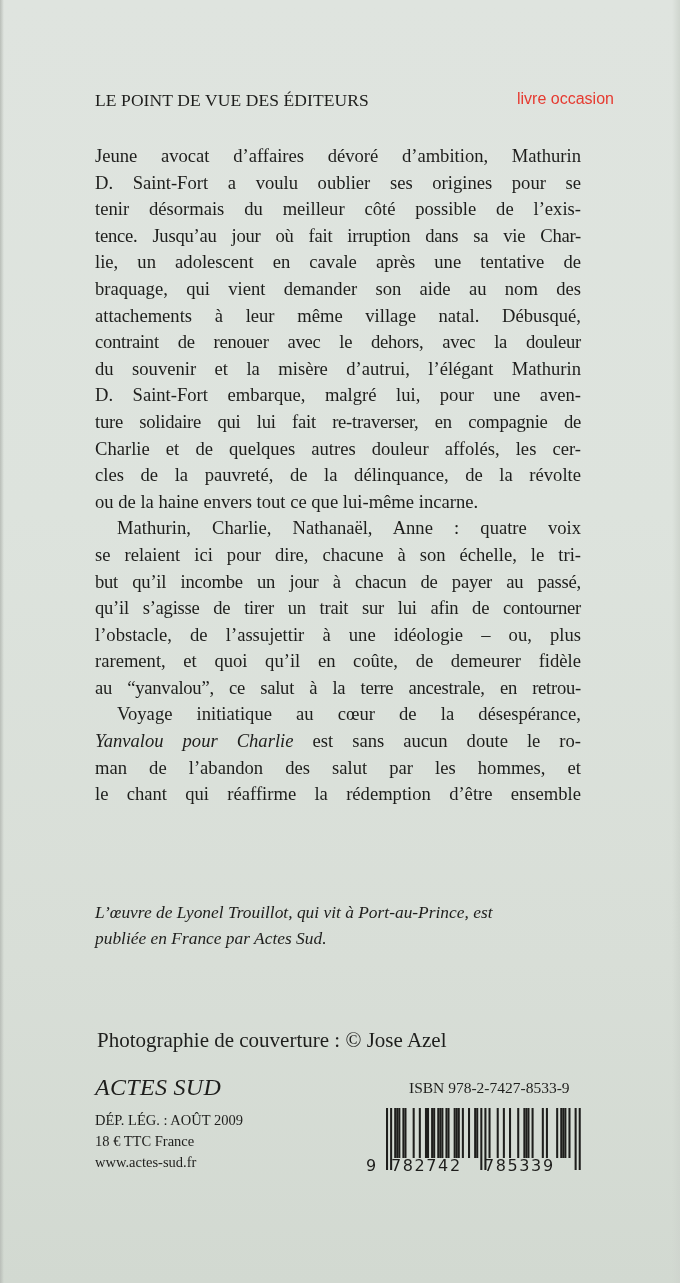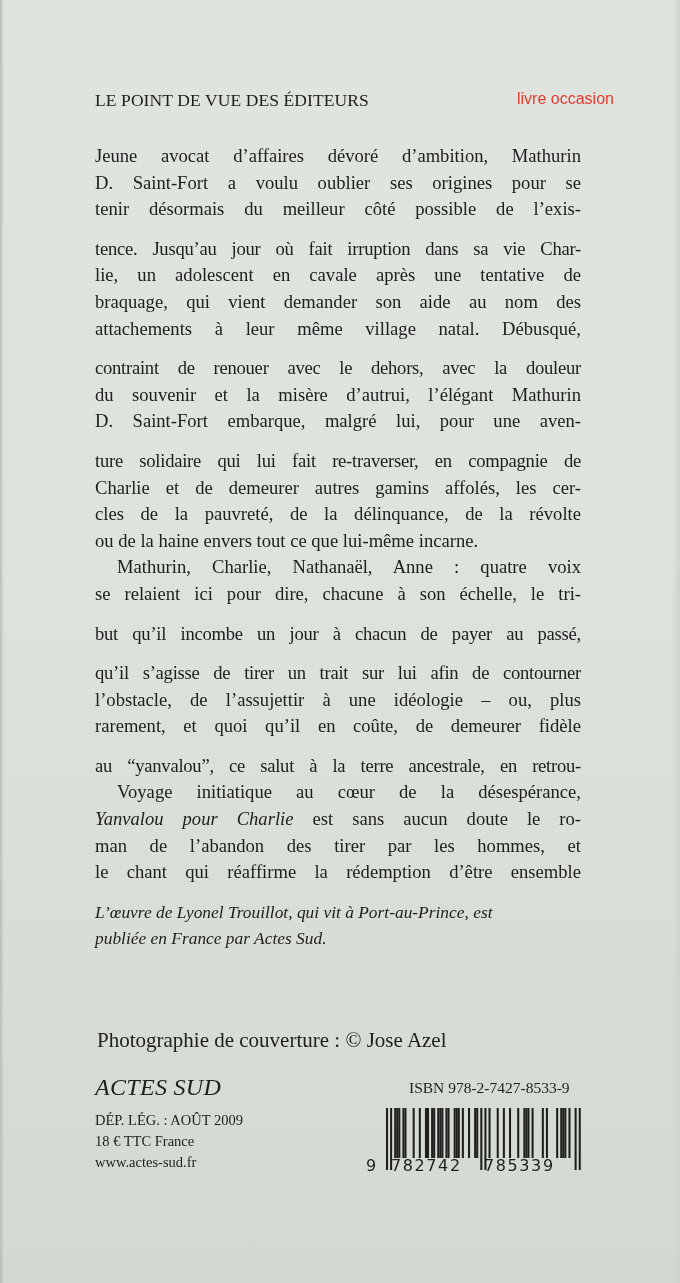--- a/index.html
+++ b/index.html
@@ -57,21 +57,20 @@
       height: 26.6px;
     }
     .blurb .line.last {
       text-align-last: left;
     }
     .blurb .line.indent {
       padding-left: 22px;
     }
     .blurb .line.compact {
       letter-spacing: -0.25px;
-      margin-top: 13px;
     }
     .blurb em {
       font-style: italic;
     }
     .author-note {
       position: absolute;
       left: 95px;
       top: 899px;
       width: 480px;
       font-size: 17.4px;
@@ -134,33 +133,33 @@
   <span class="line">D. Saint-Fort a voulu oublier ses origines pour se</span>
   <span class="line">tenir désormais du meilleur côté possible de l’exis-</span>
   <span class="line compact">tence. Jusqu’au jour où fait irruption dans sa vie Char-</span>
   <span class="line">lie, un adolescent en cavale après une tentative de</span>
   <span class="line">braquage, qui vient demander son aide au nom des</span>
   <span class="line">attachements à leur même village natal. Débusqué,</span>
   <span class="line compact">contraint de renouer avec le dehors, avec la douleur</span>
   <span class="line">du souvenir et la misère d’autrui, l’élégant Mathurin</span>
   <span class="line">D. Saint-Fort embarque, malgré lui, pour une aven-</span>
   <span class="line compact">ture solidaire qui lui fait re-traverser, en compagnie de</span>
-  <span class="line">Charlie et de demeurer autres gamins affolés, les cer-</span>
+  <span class="line">Charlie et de quelques autres douleur affolés, les cer-</span>
   <span class="line">cles de la pauvreté, de la délinquance, de la révolte</span>
   <span class="line last">ou de la haine envers tout ce que lui-même incarne.</span>
   <span class="line indent">Mathurin, Charlie, Nathanaël, Anne : quatre voix</span>
   <span class="line">se relaient ici pour dire, chacune à son échelle,  le tri-</span>
   <span class="line compact">but qu’il incombe un jour à chacun de payer au passé,</span>
   <span class="line compact">qu’il s’agisse de tirer un trait sur lui afin de contourner</span>
   <span class="line">l’obstacle, de l’assujettir à une idéologie – ou, plus</span>
   <span class="line">rarement, et quoi qu’il en coûte, de demeurer fidèle</span>
   <span class="line compact">au “yanvalou”, ce salut à la terre ancestrale, en retrou-</span>
   <span class="line indent">Voyage initiatique au cœur de la désespérance,</span>
   <span class="line"><em>Yanvalou pour Charlie</em> <span>est sans aucun doute le ro-</span></span>
-  <span class="line">man de l’abandon des tirer par les hommes, et</span>
+  <span class="line">man de l’abandon des salut par les hommes, et</span>
   <span class="line">le chant qui réaffirme la rédemption d’être ensemble</span>
 </div>
 
 <div class="author-note">
   <span class="line">L’œuvre de Lyonel Trouillot, qui vit à Port-au-Prince, est</span>
   <span class="line">publiée en France par Actes Sud.</span>
 </div>
 
 <div class="photo-credit">Photographie de couverture : © Jose Azel</div>
 

